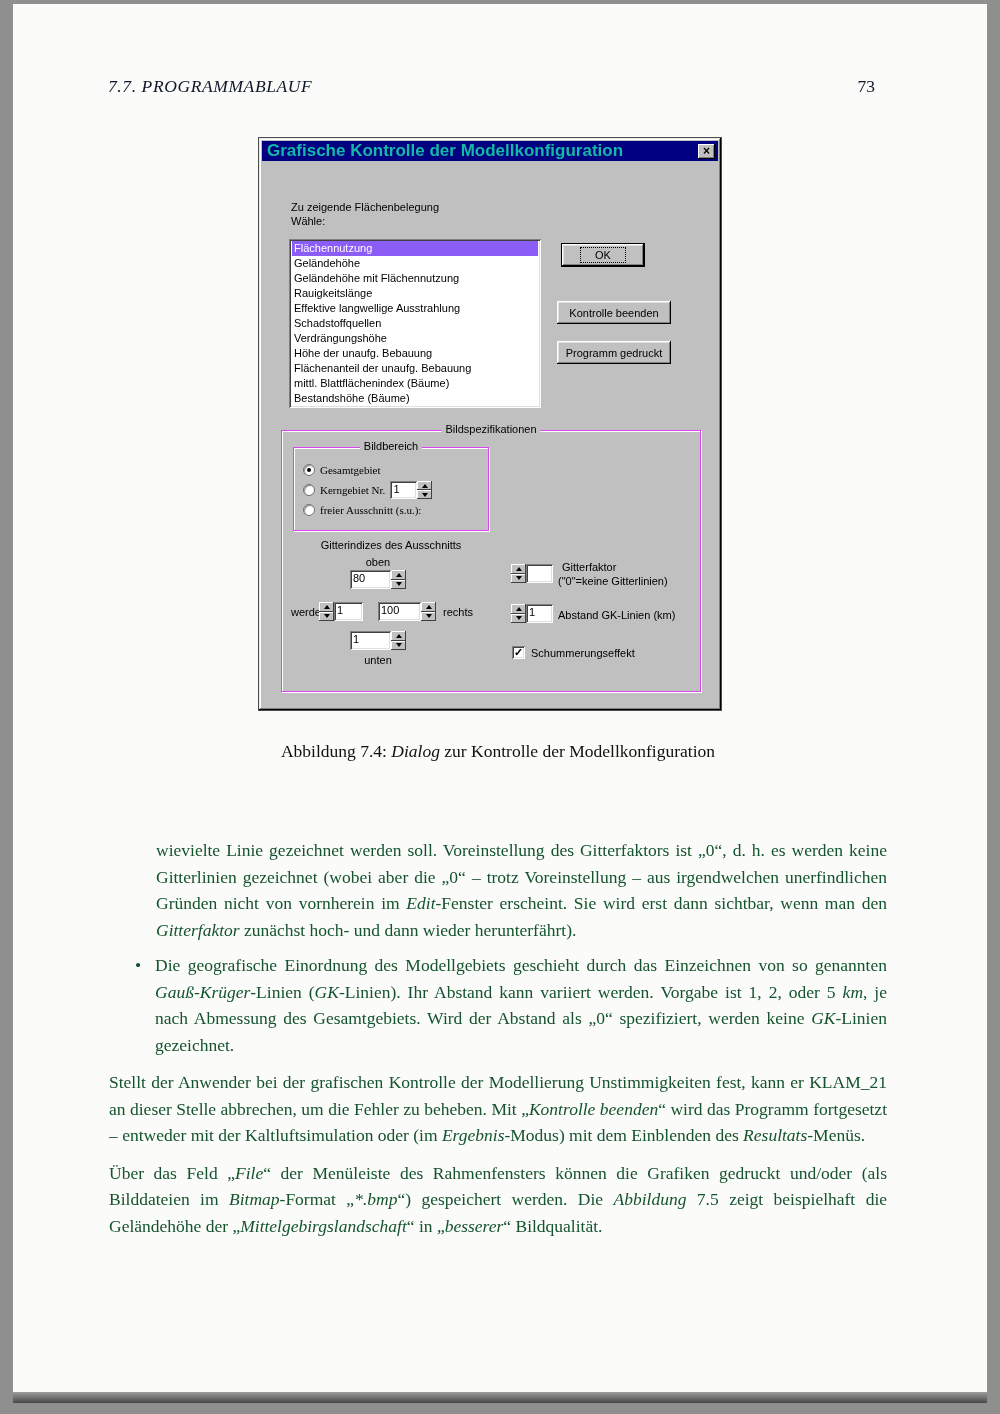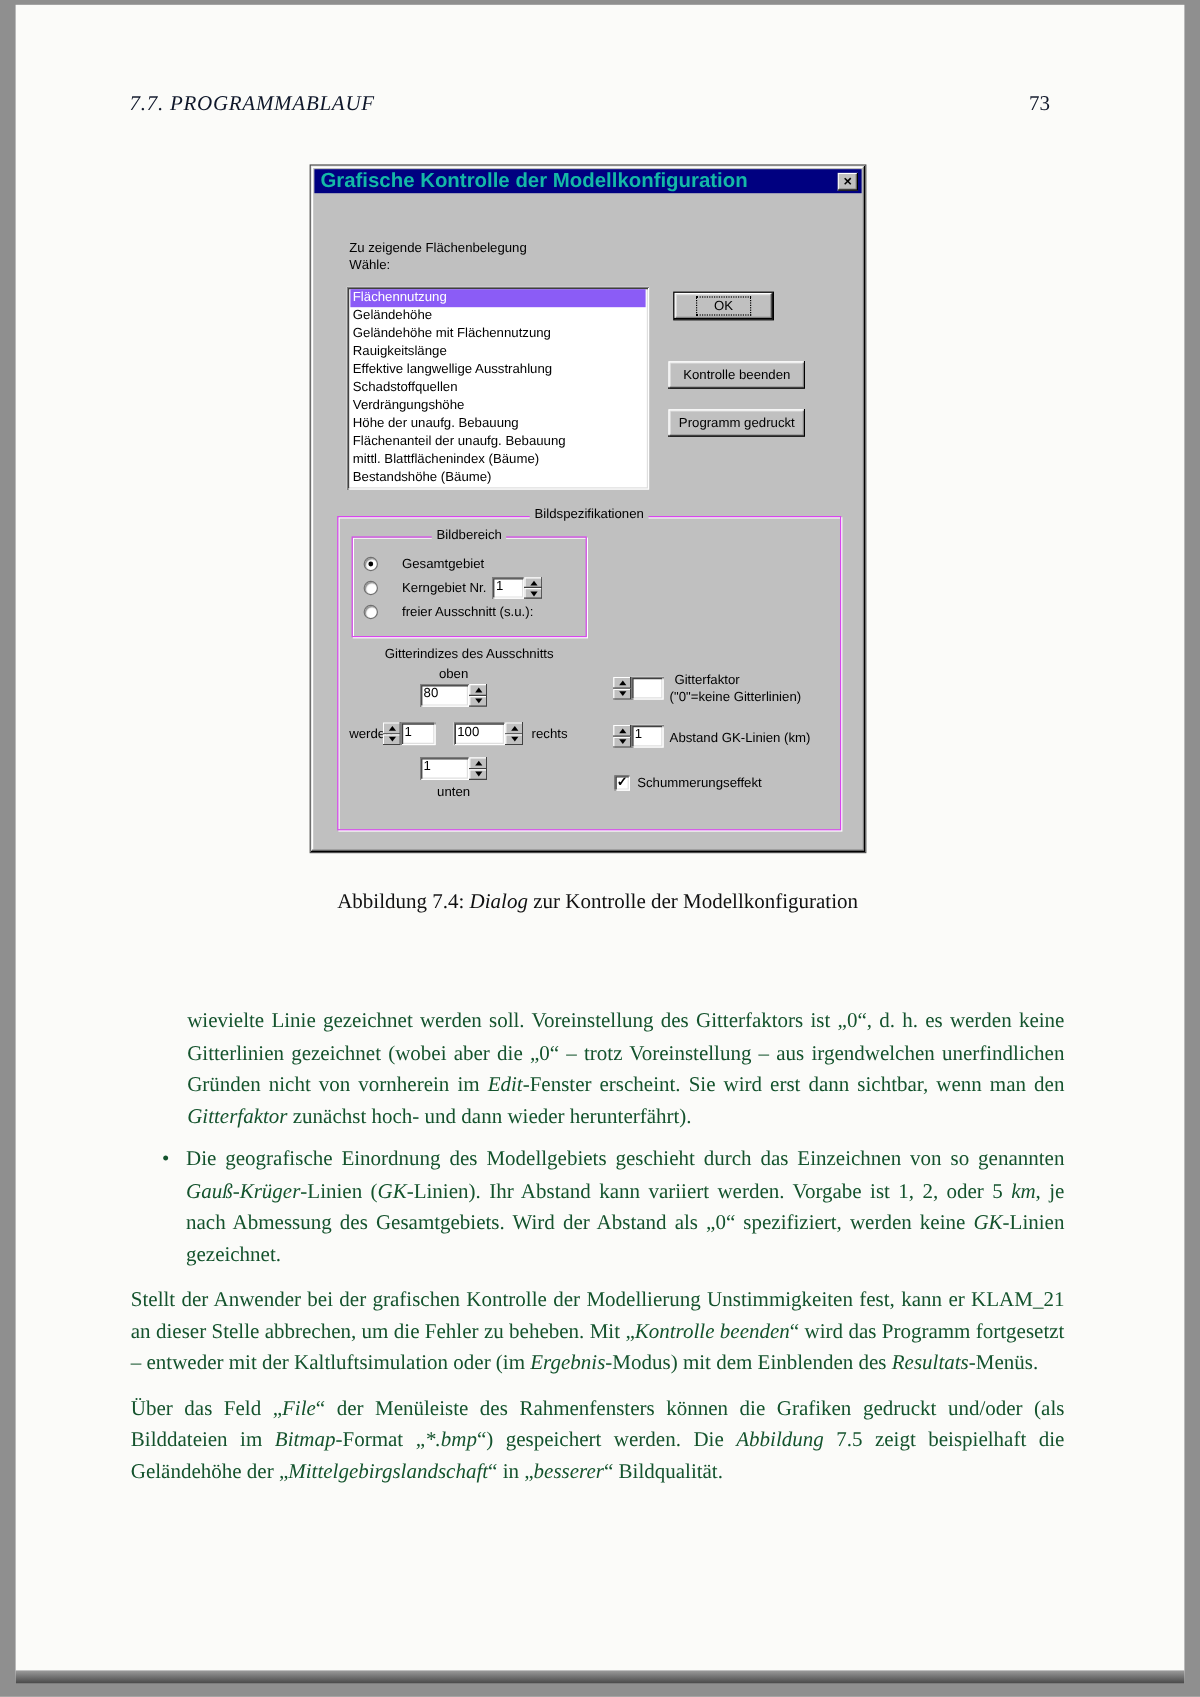--- a/index.html
+++ b/index.html
@@ -48,21 +48,21 @@
     padding:0 4px; white-space:nowrap; }
   .gb-main { left:19px; top:269px; width:420px; height:262px; }
   .gb-bereich { left:11px; top:16px; width:196px; height:84px; padding:12px 0 0 9px; }
   .gb-qualitaet { left:228px; top:24px; width:154px; height:80px; padding:12px 0 0 9px; }
 
   .radio-row { display:flex; align-items:center; height:20px; }
   .radio { width:12px; height:12px; border-radius:50%; background:#fff; border:1px solid #707070;
     box-shadow: inset 1px 1px 1px rgba(0,0,0,.45); position:relative; flex:0 0 12px; }
   .radio.checked::after { content:""; position:absolute; left:3px; top:3px; width:4px; height:4px;
     border-radius:50%; background:#000; }
-  .rlabel { margin-left:20px; white-space:nowrap; }
+  .rlabel { margin-left:5px; white-space:nowrap;font-family:Liberation Serif, serif; }
 
   .spin { display:flex; height:19px; }
   .spin.abs { position:absolute; }
   .spin.left { flex-direction:row-reverse; }
   .spin-field { flex:1; background:#fff; padding:2px 0 0 3px; font-size:11px; overflow:hidden;
     box-shadow: inset 1px 1px 0 #808080, inset -1px -1px 0 #fff, inset 2px 2px 0 #404040, inset -2px -2px 0 #dfdfdf; }
   .spin-btns { width:15px; display:flex; flex-direction:column; }
   .spin-btn { flex:1; background:#c0c0c0; display:flex; align-items:center; justify-content:center;
     box-shadow: inset -1px -1px 0 #404040, inset 1px 1px 0 #fff; }
   .spin-btn.up::after { content:""; width:0; height:0; border-left:3px solid transparent;

